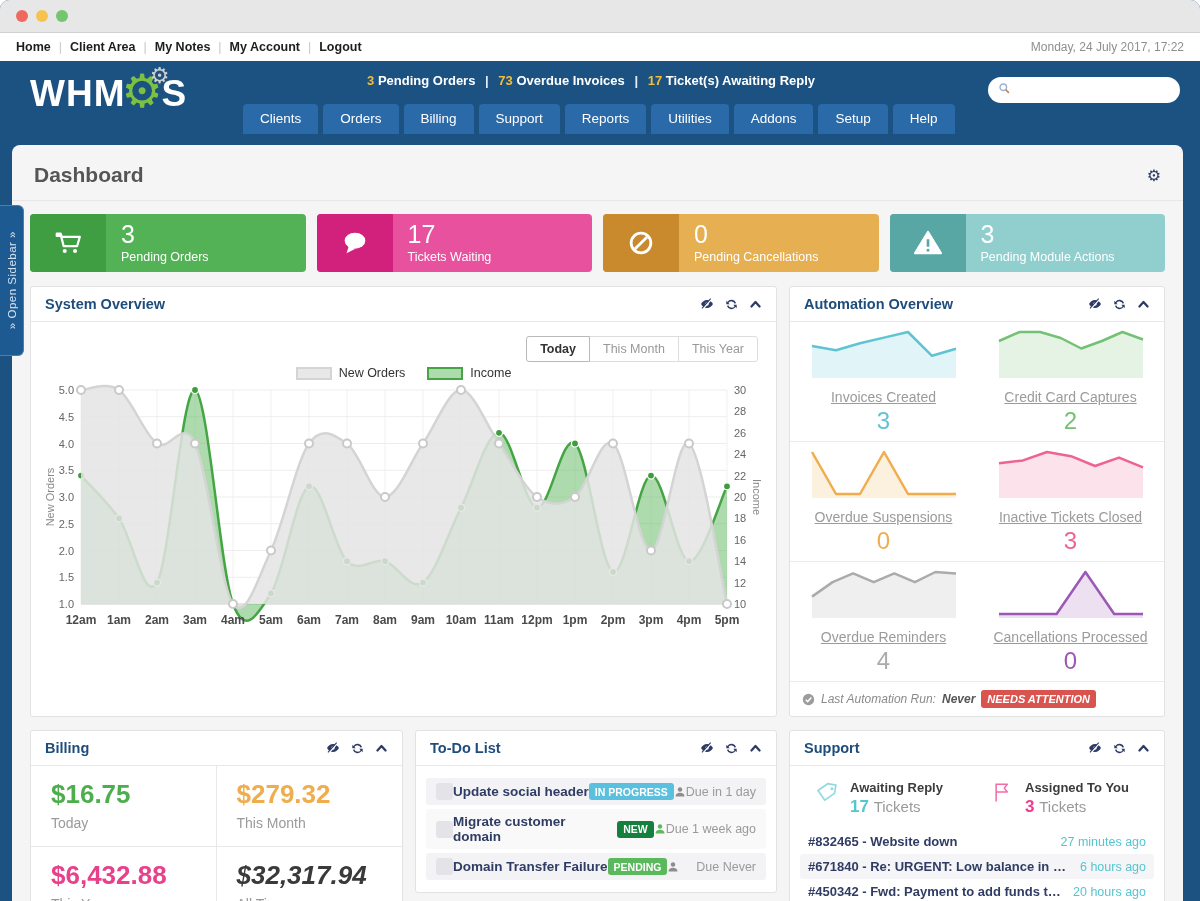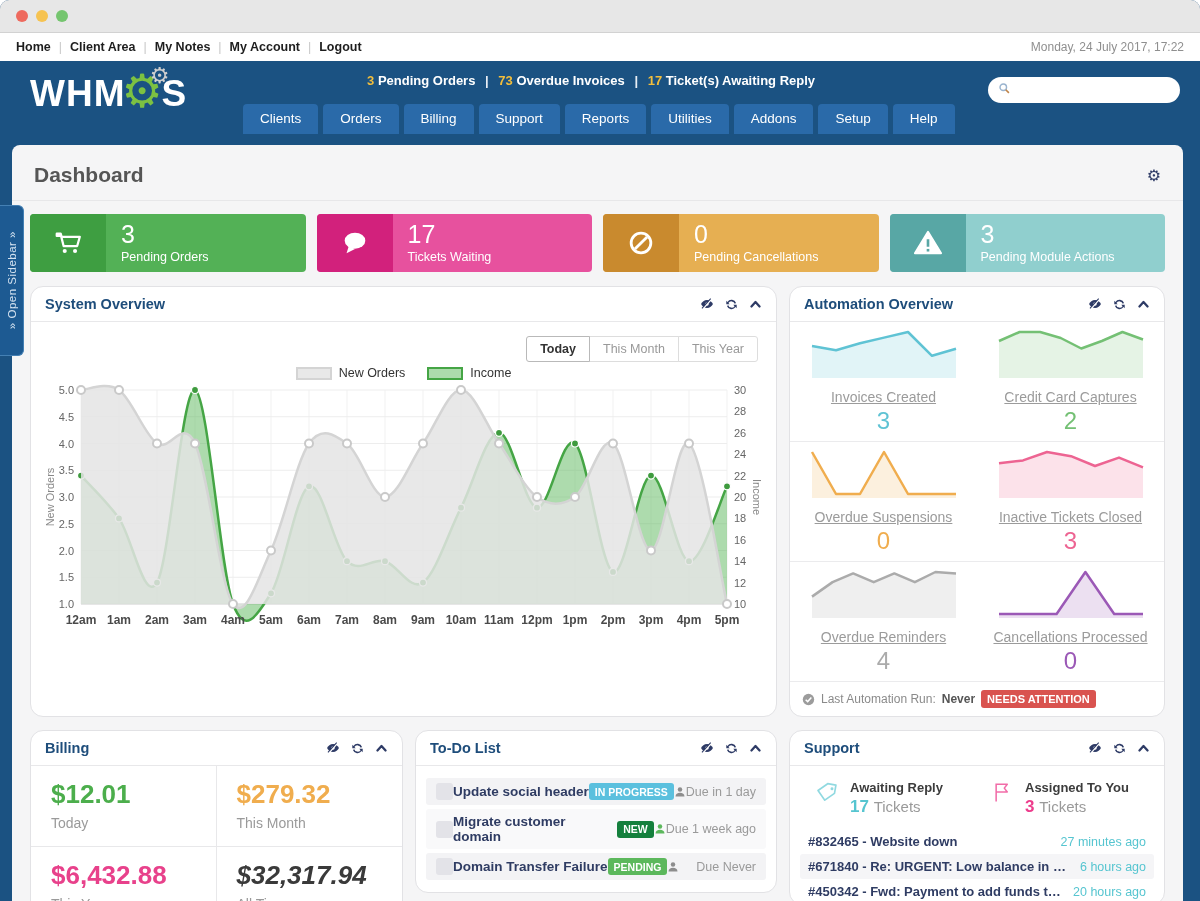--- a/index.html
+++ b/index.html
@@ -35,21 +35,21 @@
   .page-title{font-size:21px;color:#555;font-weight:600;}
   .page-gear{margin-left:auto;color:#2e3b66;font-size:16px;cursor:pointer;}
   
   .stat-row{display:flex;gap:11px;padding:13px 18px 14px;}
   .stat-card{flex:1;height:58px;border-radius:4px;display:flex;color:#fff;overflow:hidden;cursor:pointer;}
   .stat-icon{width:76px;display:flex;align-items:center;justify-content:center;flex:none;}
   .stat-body{flex:1;padding:7px 0 0 15px;}
   .stat-value{font-size:25px;line-height:1.1;}
   .stat-label{font-size:12.5px;margin-top:1px;}
   
-  .panel{background:#fff;border:1px solid #e2e2e5;border-radius:13px;box-sizing:border-box;}
+  .panel{background:#fff;border:1px solid #e2e2e5;border-radius:3px;box-sizing:border-box;}
   .panel-head{display:flex;align-items:center;padding:9px 14px;border-bottom:1px solid #e8e8ea;}
   .panel-title{color:#1e4d7b;font-weight:bold;font-size:14.5px;}
   .panel-icons{margin-left:auto;display:flex;gap:11px;color:#2e3b66;align-items:center;}
   .panel-icons span{cursor:pointer;display:inline-flex;}
   .main-row{display:flex;gap:12px;padding:0 18px;align-items:stretch;}
   .so-panel{flex:1 1 auto;min-width:0;}
   .auto-panel{width:376px;flex:none;display:flex;flex-direction:column;}
   
   .so-body{padding:4px 8px 6px;}
   .chart-tabs{display:flex;justify-content:flex-end;margin:10px 10px 0;}
@@ -60,21 +60,21 @@
   .legend{display:flex;justify-content:center;gap:22px;margin:4px 0 2px;align-items:center;}
   .lg-item{display:flex;align-items:center;gap:7px;font-size:12.5px;color:#333;}
   .lg-swatch{width:36px;height:13px;border:2px solid;box-sizing:border-box;}
   
   .auto-rows{flex:1;display:flex;flex-direction:column;}
   .auto-row{flex:1;display:flex;border-bottom:1px solid #ebebed;}
   .auto-row:last-child{border-bottom:none;}
   .auto-cell{flex:1;display:flex;flex-direction:column;align-items:center;justify-content:center;padding:6px;}
   .auto-label{font-size:14px;color:#9b9b9b;margin-top:3px;text-decoration:underline;}
   .auto-value{font-size:24px;margin-top:2px;}
-  .auto-footer{border-top:1px solid #ebebed;padding:8px 12px;display:flex;align-items:center;gap:6px;font-size:12px;color:#8a8a8a;}
+  .auto-footer{border-top:1px solid #ebebed;padding:8px 12px;display:flex;align-items:center;gap:6px;font-size:12px;color:#8a8a8a;font-style:italic;}
   .auto-footer b{color:#555;}
   .badge-red{color:#fff;font-size:11px;font-weight:bold;padding:3px 6px;border-radius:3px;}
   
   .bottom-row{display:flex;gap:12px;padding:13px 18px 0;align-items:flex-start;}
   .bcol1{width:373px;flex:none;display:flex;flex-direction:column;gap:13px;}
   .bcol2{flex:1;min-width:0;display:flex;flex-direction:column;gap:13px;}
   .bcol3{width:376px;flex:none;}
   
   .bill-grid{display:grid;grid-template-columns:1fr 1fr;}
   .bill-cell{padding:13px 20px 15px;border-color:#e8e8ea;}
@@ -502,21 +502,21 @@
                   </span>
                   <span>
                     <svg viewBox="0 0 16 16" width="13" height="13">
                       <path d="M3 10.5 8 5l5 5.5" fill="none" stroke="currentColor" stroke-width="2.8" stroke-linecap="round" stroke-linejoin="round"></path>
                     </svg>
                   </span>
                 </span>
             </div>
             <div class="bill-grid">
               <div class="bill-cell">
-                <div class="bill-amount" style="color: rgb(76, 174, 76);">$12.01</div>
+                <div class="bill-amount" style="color: rgb(76, 174, 76);">$16.75</div>
                 <div class="bill-label">Today</div>
               </div>
               <div class="bill-cell">
                 <div class="bill-amount" style="color: rgb(240, 173, 78);">$279.32</div>
                 <div class="bill-label">This Month</div>
               </div>
               <div class="bill-cell">
                 <div class="bill-amount" style="color: rgb(232, 65, 139);">$6,432.88</div>
                 <div class="bill-label">This Year</div>
               </div>

